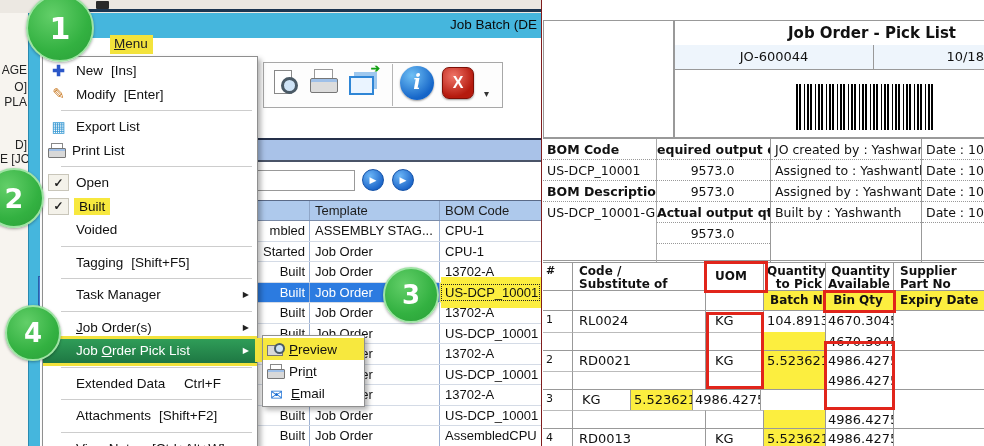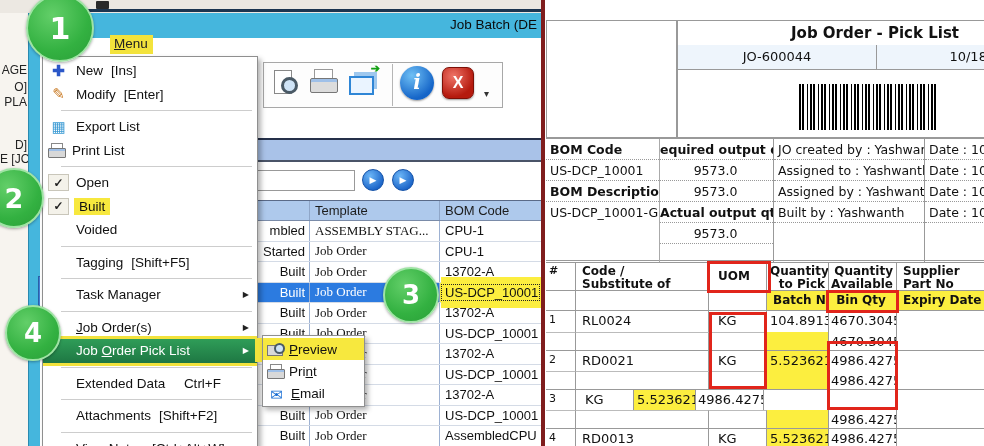--- a/index.html
+++ b/index.html
@@ -49,21 +49,21 @@
 
   
   .grid{left:258px;top:200px;width:283px;height:246px;overflow:hidden;background:#fff;font-size:13px;}
   .g-header{display:flex;height:21px;background:#aec9ec;border-top:1px solid #5a6a88;border-bottom:1px solid #7a8ba8;
             color:#1c1c1c;align-items:center;}
   .g-header .c1{width:52px;border-right:1px solid #8fa6c8;height:100%;}
   .g-header .c2{width:130px;padding-left:5px;border-right:1px solid #8fa6c8;height:100%;display:flex;align-items:center;}
   .g-header .c3{width:101px;padding-left:5px;height:100%;display:flex;align-items:center;}
   .g-row{display:flex;height:20.5px;border-bottom:1px solid #d4dbe6;align-items:center;}
   .g-status{width:52px;text-align:right;padding-right:4px;border-right:1px solid #9db1d2;height:100%;display:flex;align-items:center;justify-content:flex-end;}
-  .g-template{width:130px;padding-left:5px;border-right:1px solid #9db1d2;height:100%;display:flex;align-items:center;white-space:nowrap;overflow:hidden;font-family:Liberation Serif, serif;}
+  .g-template{width:130px;padding-left:5px;border-right:1px solid #9db1d2;height:100%;display:flex;align-items:center;white-space:nowrap;overflow:hidden;}
   .g-bom{width:101px;padding-left:5px;height:100%;display:flex;align-items:center;white-space:nowrap;overflow:hidden;}
   .g-row.sel .g-status,.g-row.sel .g-template{background:#2c7be0;color:#fff;}
   .g-bom.bom-hl{background:#fcee3f;outline:1px dotted #222;outline-offset:-2px;}
   .bleed{width:100px;height:6px;background:#fcee3f;z-index:6;}
 
   
   .menu-popup{left:42px;top:56px;width:216px;height:392px;background:#fff;border:1px solid #8f8f8f;
               box-shadow:3px 3px 5px rgba(0,0,0,.3);z-index:30;padding-top:2px;overflow:hidden;}
   .m-item{height:23.5px;display:flex;align-items:center;padding:0 8px 0 5px;font-size:13.5px;color:#111;}
   .m-slot{width:21px;height:17px;margin-right:7px;flex:none;display:flex;align-items:center;justify-content:center;}
@@ -90,21 +90,21 @@
   .icn-export::before{content:"▦";color:#3a9ad4;font-size:15px;}
   .icn-printlist,.icn-printer{position:relative;width:17px;height:14px;}
   .icn-printlist::before,.icn-printer::before{content:"";position:absolute;left:3px;top:0;width:10px;height:5px;background:#fff;border:1px solid #888;}
   .icn-printlist::after,.icn-printer::after{content:"";position:absolute;left:0;top:5px;width:16px;height:8px;background:#d8d8d8;border:1px solid #777;border-radius:1px;box-shadow:inset 0 2px 0 #9fc0e8;}
   .icn-preview{position:relative;width:17px;height:14px;}
   .icn-preview::before{content:"";position:absolute;left:0;top:3px;width:14px;height:9px;background:#d8d8d8;border:1px solid #777;}
   .icn-preview::after{content:"";position:absolute;left:7px;top:1px;width:7px;height:7px;border:2px solid #4a5a66;border-radius:50%;background:#cfe4f7;}
   .icn-mail::before{content:"✉";color:#1a6fd4;font-size:15px;}
 
   
-  .page{left:541px;top:0;width:443px;height:446px;background:#fff;border-left:4px solid #7f1d1d;z-index:20;
+  .page{left:541px;top:0;width:443px;height:446px;background:#fff;border-left:1px solid #7f1d1d;z-index:20;
         font-family:"DejaVu Sans",sans-serif;font-size:12.5px;overflow:hidden;}
   .page .abs{position:absolute;}
   .ph-empty{left:1px;top:20px;width:131px;height:118px;border:1px solid #999;}
   .ph-title{left:132px;top:20px;width:396px;height:26px;border:1px solid #999;text-align:center;
             font-weight:bold;font-size:15px;line-height:25px;}
   .ph-jo{left:132px;top:45px;width:200px;height:25px;background:#eef5fc;border:1px solid #999;border-top:none;
          text-align:center;line-height:24px;font-size:13px;}
   .ph-date{left:331px;top:45px;width:197px;height:25px;background:#eef5fc;border:1px solid #999;border-top:none;border-left:1px solid #999;
            text-align:center;line-height:24px;font-size:13px;}
   .ph-bcbox{left:132px;top:69px;width:396px;height:69px;border:1px solid #999;border-top:none;}

